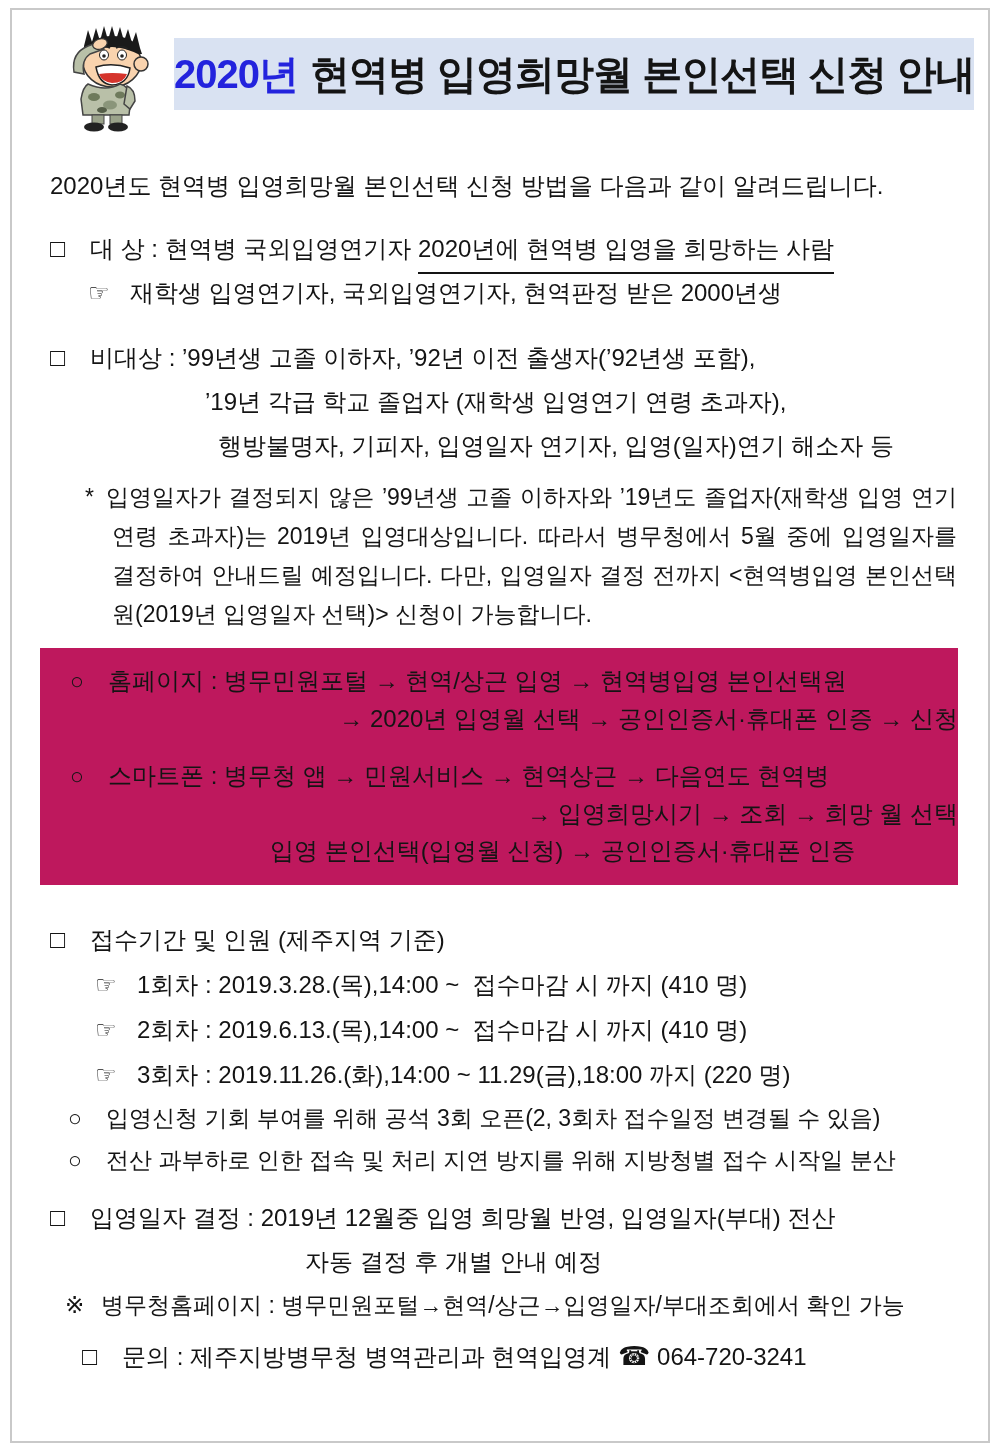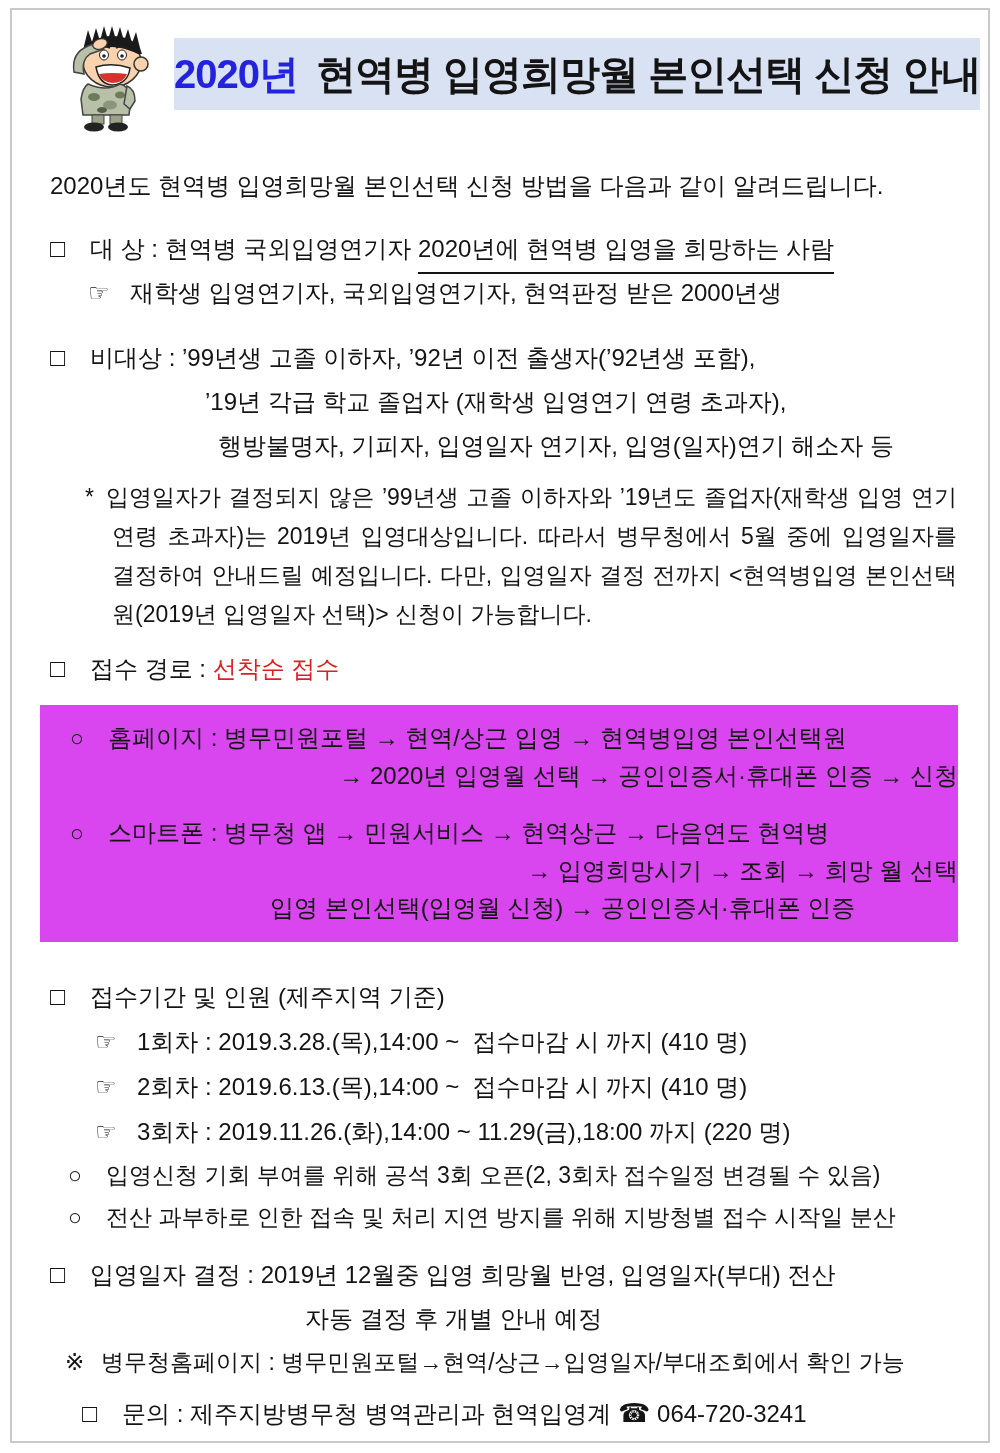--- a/index.html
+++ b/index.html
@@ -104,40 +104,39 @@
         <ellipse cx="40" cy="75" rx="6" ry="4" fill="#6e7a5c"></ellipse>
         <ellipse cx="56" cy="83" rx="7" ry="4.5" fill="#8a957a"></ellipse>
         <ellipse cx="66" cy="73" rx="5" ry="3.5" fill="#6e7a5c"></ellipse>
         <ellipse cx="48" cy="88" rx="5" ry="3" fill="#555e48"></ellipse>
         <path d="M73 64 Q81 67 81 79 L76 87 L70 82 Z" fill="#b9c0a8" stroke="#444" stroke-width="1.5"></path>
         <rect x="38" y="93" width="12" height="9" fill="#9aa28a" stroke="#444"></rect>
         <rect x="56" y="93" width="12" height="9" fill="#9aa28a" stroke="#444"></rect>
         <ellipse cx="40" cy="105" rx="10" ry="4.5" fill="#222"></ellipse>
         <ellipse cx="64" cy="105" rx="10" ry="4.5" fill="#222"></ellipse>
       </svg></div>
-      <div class="title-box" style="background-color: rgb(217, 226, 242); gap: 6px;">
+      <div class="title-box" style="background-color: rgb(217, 226, 242);">
           <span class="title-year" style="color: rgb(35, 35, 221);">2020년</span>
           <span>현역병 입영희망월 본인선택 신청 안내</span>
         </div>
     </div>
 
     <div class="line intro"><span>2020년도 현역병 입영희망월 본인선택 신청 방법을 다음과 같이 알려드립니다.</span></div>
 
     <div class="line sect-target"><span class="bullet b-sq">□</span><span>대 상 : 현역병 국외입영연기자 </span><span class="ul">2020년에 현역병 입영을 희망하는 사람</span></div>
     <div class="line ind-sub"><span class="bullet b-hand">☞</span><span>재학생 입영연기자, 국외입영연기자, 현역판정 받은 2000년생</span></div>
 
     <div class="line sect-nt"><span class="bullet b-sq">□</span><span>비대상 : ’99년생 고졸 이하자, ’92년 이전 출생자(’92년생 포함),</span></div>
     <div class="line ind-nt"><span>’19년 각급 학교 졸업자 (재학생 입영연기 연령 초과자),</span></div>
     <div class="line ind-nt2"><span>행방불명자, 기피자, 입영일자 연기자, 입영(일자)연기 해소자 등</span></div>
 
     <p class="note"><span class="b-ast">*</span><span>입영일자가 결정되지 않은 ’99년생 고졸 이하자와 ’19년도 졸업자(재학생 입영 연기 연령 초과자)는 2019년 입영대상입니다. 따라서 병무청에서 5월 중에 입영일자를 결정하여 안내드릴 예정입니다. 다만, 입영일자 결정 전까지 &lt;현역병입영 본인선택원(2019년 입영일자 선택)&gt; 신청이 가능합니다.</span></p>
 
-    <div class="line sect-route"><span class="bullet b-sq">□</span><span>접수 경로 : </span><span class="red" style="color: rgb(220, 31, 31);">선착순 접수</span></div>
 
-    <div class="route-box" style="background-color: #d946ef;">
+    <div class="route-box" style="background-color: #be185d;">
       <div class="line rb-line"><span class="bullet b-circ">○</span><span>홈페이지 : </span><span>병무민원포털 → 현역/상근 입영 → 현역병입영 본인선택원</span></div>
       <div class="line rb-line rb-cont1"><span>→ 2020년 입영월 선택 → 공인인증서·휴대폰 인증 → 신청</span></div>
       <div class="line rb-line rb-item2"><span class="bullet b-circ">○</span><span>스마트폰 : </span><span>병무청 앱 → 민원서비스 → 현역상근 → 다음연도 현역병</span></div>
       <div class="line rb-line rb-cont1"><span>→ 입영희망시기 → 조회 → 희망 월 선택</span></div>
       <div class="line rb-line rb-cont2"><span>입영 본인선택(입영월 신청) → 공인인증서·휴대폰 인증</span></div>
     </div>
 
     <div class="line sect-sched"><span class="bullet b-sq">□</span><span>접수기간 및 인원 (제주지역 기준)</span></div>
     <div class="line round"><span class="bullet b-hand">☞</span><span>1회차 : 2019.3.28.(목),14:00 ~  접수마감 시 까지 (410 명)</span></div>
     <div class="line round"><span class="bullet b-hand">☞</span><span>2회차 : 2019.6.13.(목),14:00 ~  접수마감 시 까지 (410 명)</span></div>

